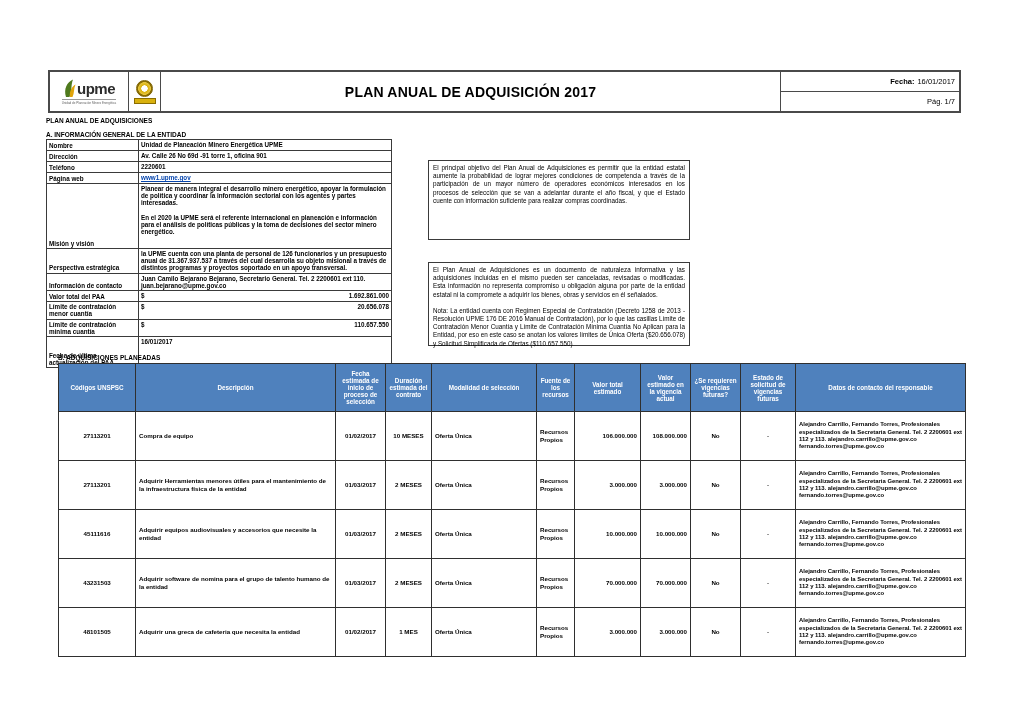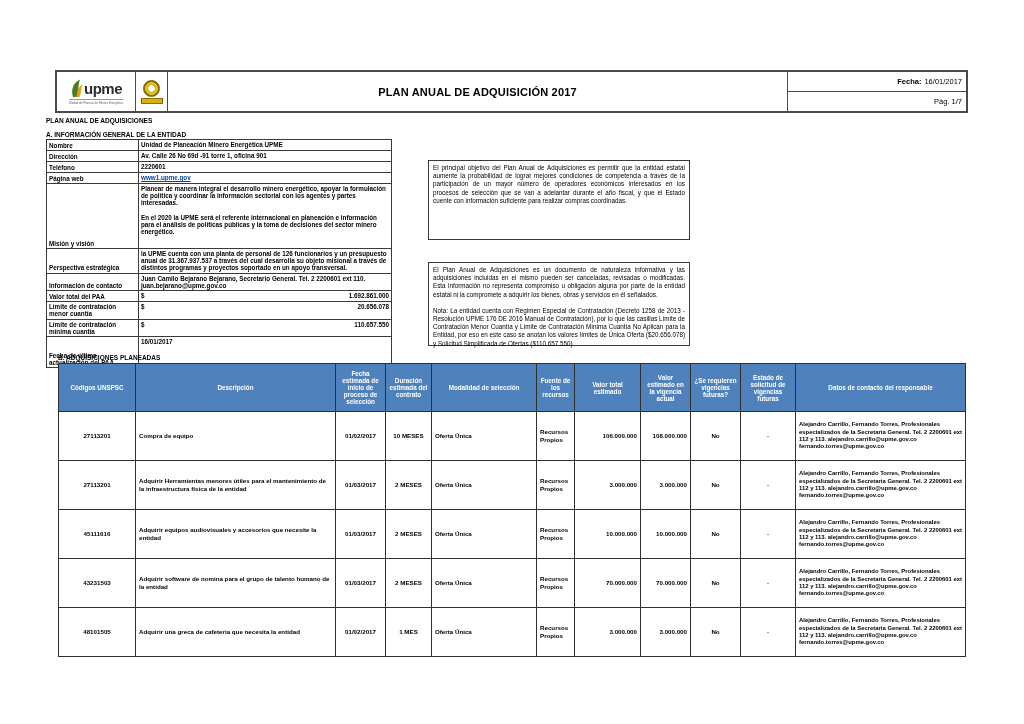--- a/index.html
+++ b/index.html
@@ -1,32 +1,32 @@
 <!DOCTYPE html>
 <html><head>
 <meta charset="utf-8">
 <style>
   html,body{margin:0;padding:0;background:#fff;}
   .page{position:relative;width:1024px;height:724px;background:#ffffff;
         font-family:"Liberation Sans",sans-serif;color:#000;overflow:hidden;}
 
   
-  .header-box{position:absolute;left:55px;top:70px;width:913px;height:43px;
+  .header-box{position:absolute;left:48px;top:70px;width:913px;height:43px;
               border:2px solid #4a4a4a;background:#fff;display:flex;align-items:stretch;box-sizing:border-box;}
   .logo-cell{width:78px;display:flex;flex-direction:column;justify-content:center;align-items:center;padding:1px 2px;box-sizing:border-box;}
   .logo-row{display:flex;align-items:center;gap:1px;}
   .logo-word{font-weight:bold;font-size:15px;letter-spacing:-0.5px;color:#2d2d2d;line-height:1;}
   .logo-tagline{font-size:3px;color:#666;border-top:1px solid #999;margin-top:1px;padding-top:1px;white-space:nowrap;}
   .coat-cell{width:33px;border-left:1px solid #4a4a4a;border-right:1px solid #4a4a4a;
              display:flex;flex-direction:column;align-items:center;justify-content:center;gap:1px;box-sizing:border-box;}
   .coat-circle{width:15px;height:15px;border-radius:50%;border:1px solid #7c6100;
                background:radial-gradient(circle,#ffffff 28%,#d9b10e 32%,#e6c43a 58%,#8a6d00 62%);}
   .coat-bar{width:22px;height:6px;background:#d9b10e;border:1px solid #8a6d00;box-sizing:border-box;}
   .title-cell{flex:1;display:flex;align-items:center;justify-content:center;
-              font-weight:bold;font-size:11px;letter-spacing:.2px;text-align:center;}
+              font-weight:bold;font-size:14px;letter-spacing:.2px;text-align:center;}
   .meta-cell{width:179px;border-left:1px solid #4a4a4a;display:flex;flex-direction:column;box-sizing:border-box;}
   .meta-row{flex:1;display:flex;align-items:center;justify-content:flex-end;
             padding-right:4px;font-size:7.5px;border-bottom:1px solid #4a4a4a;}
   .meta-row:last-child{border-bottom:none;}
   .meta-row b{margin-right:3px;}
 
   
   .doc-label{position:absolute;left:46px;top:117px;font-size:6.5px;font-weight:bold;}
   .sec-a-label{position:absolute;left:46px;top:131px;font-size:6.5px;font-weight:bold;}
   .sec-b-label{position:absolute;left:58px;top:354px;font-size:6.5px;font-weight:bold;}

